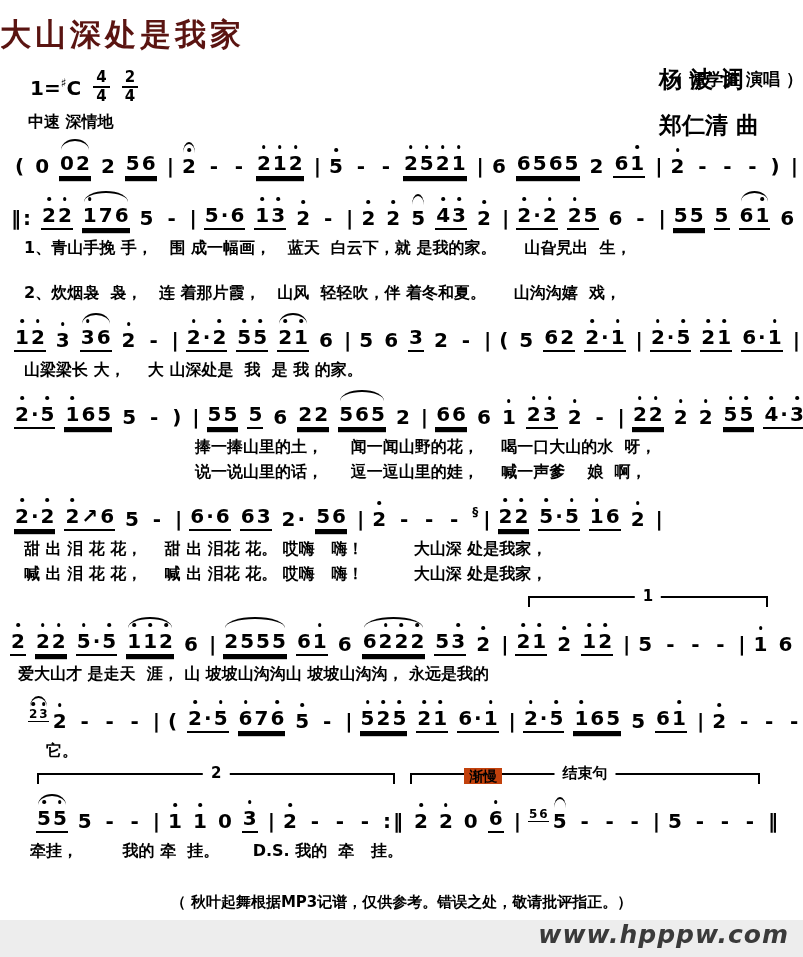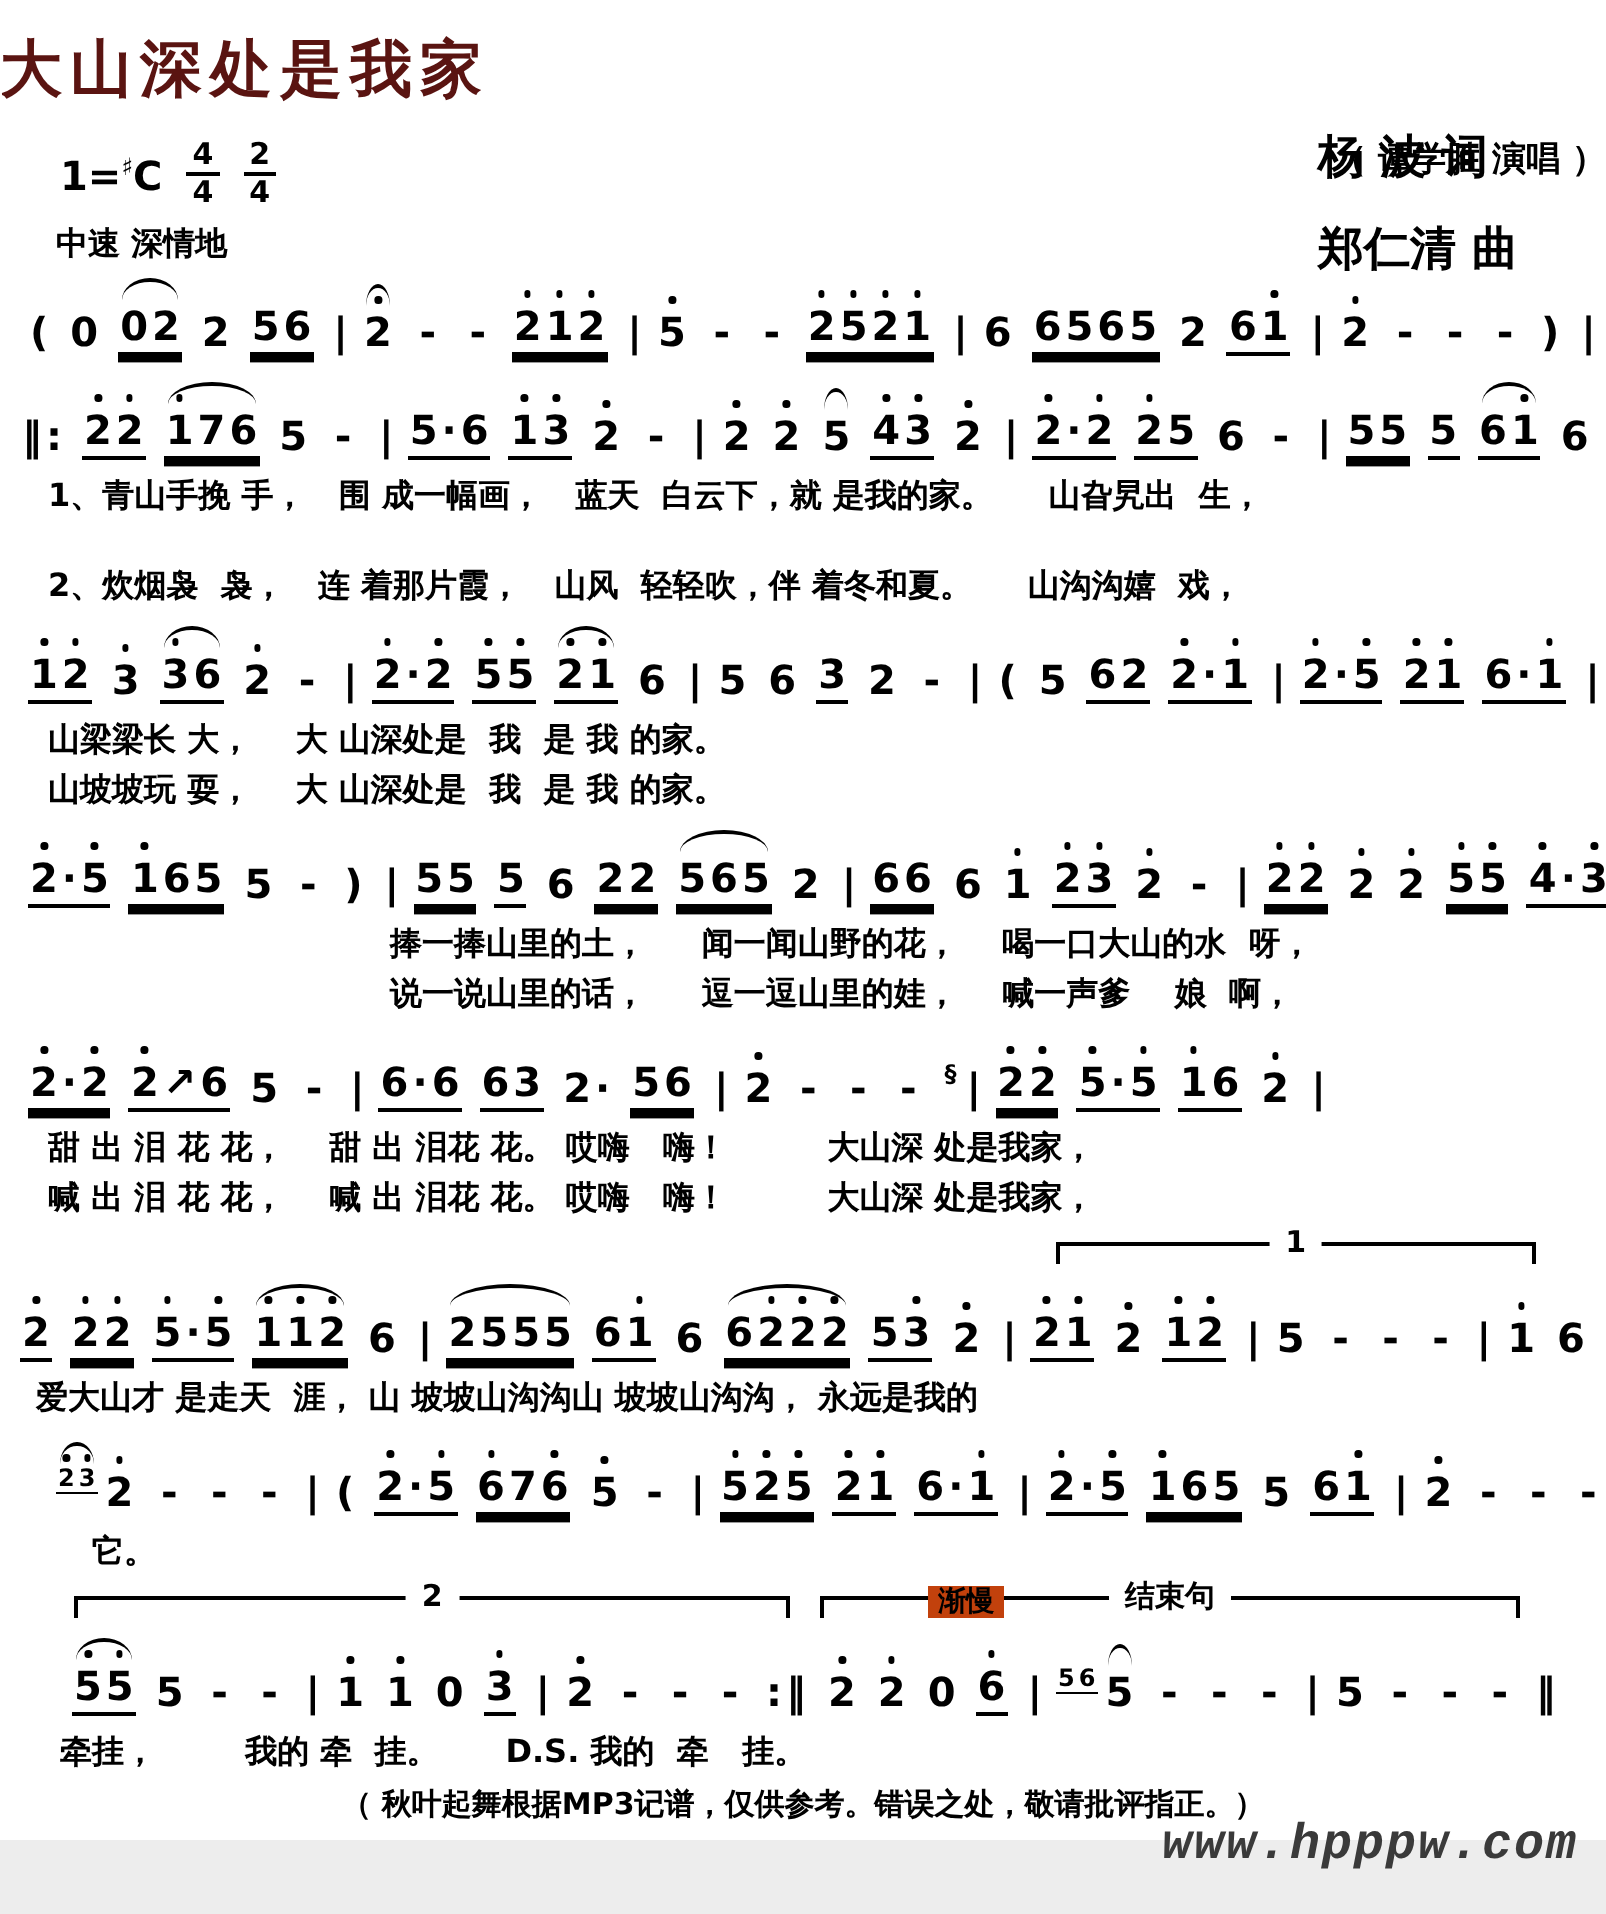--- a/index.html
+++ b/index.html
@@ -46,22 +46,22 @@
   .bracket-label{position:absolute;top:-10px;left:50%;transform:translateX(-50%);
                  background:#fff;padding:0 8px;font-weight:bold;font-size:15px;line-height:17px;}
   .bracket-sub{position:absolute;top:-7px;left:15%;background:#c2410c;padding:0 5px;
                font-weight:bold;font-size:14px;line-height:16px;}
   
   .lyric{font-size:16px;font-weight:600;white-space:pre;line-height:25px;}
   
   .footnote{position:absolute;left:0;right:0;top:893px;text-align:center;
             font-size:15px;font-weight:bold;}
   .band{position:absolute;left:0;right:0;bottom:0;height:37px;background:#ededed;}
-  .watermark{position:absolute;right:14px;bottom:20px;font-size:25px;font-style:italic;
-             font-weight:bold;color:#3a3a3a;letter-spacing:1px;font-family:Liberation Mono, monospace;}
+  .watermark{position:absolute;right:14px;bottom:8px;font-size:25px;font-style:italic;
+             font-weight:bold;color:#3a3a3a;letter-spacing:1px;}
 </style>
 </head>
 <body>
 
 <div class="sheet">
 
   <div class="title">大山深处是我家</div>
   <div class="subtitle">（ 谭学胜 演唱 ）</div>
 
   <div class="credits">
@@ -80,21 +80,20 @@
         <div class="notation" style="padding-left: 4px;"><span class="tok"><span class="ch">(</span></span><span class="tok"><span class="ch">0</span></span><span class="tok arc u2"><span class="ch">0</span><span class="ch">2</span></span><span class="tok"><span class="ch">2</span></span><span class="tok u2"><span class="ch">5</span><span class="ch">6</span></span><span class="tok bar">|</span><span class="tok arc"><span class="ch da">2</span></span><span class="tok dash">-</span><span class="tok dash">-</span><span class="tok u2"><span class="ch da">2</span><span class="ch da">1</span><span class="ch da">2</span></span><span class="tok bar">|</span><span class="tok"><span class="ch da">5</span></span><span class="tok dash">-</span><span class="tok dash">-</span><span class="tok u2"><span class="ch da">2</span><span class="ch da">5</span><span class="ch da">2</span><span class="ch da">1</span></span><span class="tok bar">|</span><span class="tok"><span class="ch">6</span></span><span class="tok u2"><span class="ch">6</span><span class="ch">5</span><span class="ch">6</span><span class="ch">5</span></span><span class="tok"><span class="ch">2</span></span><span class="tok u1"><span class="ch">6</span><span class="ch da">1</span></span><span class="tok bar">|</span><span class="tok"><span class="ch da">2</span></span><span class="tok dash">-</span><span class="tok dash">-</span><span class="tok dash">-</span><span class="tok"><span class="ch">)</span></span><span class="tok bar">|</span></div>
       </div>
       <div class="system">
         <div class="notation"><span class="tok"><span class="ch">‖</span><span class="ch">:</span></span><span class="tok u1"><span class="ch da">2</span><span class="ch da">2</span></span><span class="tok arc u2"><span class="ch da">1</span><span class="ch">7</span><span class="ch">6</span></span><span class="tok"><span class="ch">5</span></span><span class="tok dash">-</span><span class="tok bar">|</span><span class="tok u1"><span class="ch">5</span><span class="ch">·</span><span class="ch">6</span></span><span class="tok u1"><span class="ch da">1</span><span class="ch da">3</span></span><span class="tok"><span class="ch da">2</span></span><span class="tok dash">-</span><span class="tok bar">|</span><span class="tok"><span class="ch da">2</span></span><span class="tok"><span class="ch da">2</span></span><span class="tok arc"><span class="ch">5</span></span><span class="tok u1"><span class="ch da">4</span><span class="ch da">3</span></span><span class="tok"><span class="ch da">2</span></span><span class="tok bar">|</span><span class="tok u1"><span class="ch da">2</span><span class="ch">·</span><span class="ch da">2</span></span><span class="tok u1"><span class="ch da">2</span><span class="ch">5</span></span><span class="tok"><span class="ch">6</span></span><span class="tok dash">-</span><span class="tok bar">|</span><span class="tok u2"><span class="ch">5</span><span class="ch">5</span></span><span class="tok u1"><span class="ch">5</span></span><span class="tok arc u1"><span class="ch">6</span><span class="ch da">1</span></span><span class="tok"><span class="ch">6</span></span></div>
         <div class="lyric" style="padding-left: 14px;">1、青山手挽 手，   围 成一幅画，   蓝天  白云下，就 是我的家。     山旮旯出  生，</div>
         <div class="lyric" style="padding-left: 14px; margin-top: 20px;">2、炊烟袅  袅，   连 着那片霞，   山风  轻轻吹，伴 着冬和夏。     山沟沟嬉  戏，</div>
       </div>
       <div class="system">
         <div class="notation" style="padding-left: 4px;"><span class="tok u1"><span class="ch da">1</span><span class="ch da">2</span></span><span class="tok"><span class="ch da">3</span></span><span class="tok arc u1"><span class="ch da">3</span><span class="ch">6</span></span><span class="tok"><span class="ch da">2</span></span><span class="tok dash">-</span><span class="tok bar">|</span><span class="tok u1"><span class="ch da">2</span><span class="ch">·</span><span class="ch da">2</span></span><span class="tok u1"><span class="ch da">5</span><span class="ch da">5</span></span><span class="tok arc u1"><span class="ch da">2</span><span class="ch da">1</span></span><span class="tok"><span class="ch">6</span></span><span class="tok bar">|</span><span class="tok"><span class="ch">5</span></span><span class="tok"><span class="ch">6</span></span><span class="tok u1"><span class="ch">3</span></span><span class="tok"><span class="ch">2</span></span><span class="tok dash">-</span><span class="tok bar">|</span><span class="tok"><span class="ch">(</span></span><span class="tok"><span class="ch">5</span></span><span class="tok u1"><span class="ch">6</span><span class="ch">2</span></span><span class="tok u1"><span class="ch da">2</span><span class="ch">·</span><span class="ch da">1</span></span><span class="tok bar">|</span><span class="tok u1"><span class="ch da">2</span><span class="ch">·</span><span class="ch da">5</span></span><span class="tok u1"><span class="ch da">2</span><span class="ch da">1</span></span><span class="tok u1"><span class="ch">6</span><span class="ch">·</span><span class="ch da">1</span></span><span class="tok bar">|</span></div>
         <div class="lyric" style="padding-left: 14px;">山梁梁长 大，    大 山深处是  我  是 我 的家。</div>
-        <div class="lyric" style="padding-left: 14px;">山坡坡玩 耍，    大 山深处是  我  是 我 的家。</div>
       </div>
       <div class="system">
         <div class="notation" style="padding-left: 4px;"><span class="tok u1"><span class="ch da">2</span><span class="ch">·</span><span class="ch da">5</span></span><span class="tok u2"><span class="ch da">1</span><span class="ch">6</span><span class="ch">5</span></span><span class="tok"><span class="ch">5</span></span><span class="tok dash">-</span><span class="tok"><span class="ch">)</span></span><span class="tok bar">|</span><span class="tok u2"><span class="ch">5</span><span class="ch">5</span></span><span class="tok u1"><span class="ch">5</span></span><span class="tok"><span class="ch">6</span></span><span class="tok u2"><span class="ch">2</span><span class="ch">2</span></span><span class="tok arc u2"><span class="ch">5</span><span class="ch">6</span><span class="ch">5</span></span><span class="tok"><span class="ch">2</span></span><span class="tok bar">|</span><span class="tok u2"><span class="ch">6</span><span class="ch">6</span></span><span class="tok"><span class="ch">6</span></span><span class="tok"><span class="ch da">1</span></span><span class="tok u1"><span class="ch da">2</span><span class="ch da">3</span></span><span class="tok"><span class="ch da">2</span></span><span class="tok dash">-</span><span class="tok bar">|</span><span class="tok u2"><span class="ch da">2</span><span class="ch da">2</span></span><span class="tok"><span class="ch da">2</span></span><span class="tok"><span class="ch da">2</span></span><span class="tok u2"><span class="ch da">5</span><span class="ch da">5</span></span><span class="tok u1"><span class="ch da">4</span><span class="ch">·</span><span class="ch da">3</span></span></div>
         <div class="lyric" style="padding-left: 185px;">捧一捧山里的土，     闻一闻山野的花，    喝一口大山的水  呀，</div>
         <div class="lyric" style="padding-left: 185px;">说一说山里的话，     逗一逗山里的娃，    喊一声爹    娘  啊，</div>
       </div>
       <div class="system">
         <div class="notation" style="padding-left: 4px;"><span class="tok u2"><span class="ch da">2</span><span class="ch">·</span><span class="ch da">2</span></span><span class="tok u1"><span class="ch da">2</span><span class="ch">↗</span><span class="ch">6</span></span><span class="tok"><span class="ch">5</span></span><span class="tok dash">-</span><span class="tok bar">|</span><span class="tok u1"><span class="ch">6</span><span class="ch">·</span><span class="ch">6</span></span><span class="tok u1"><span class="ch">6</span><span class="ch">3</span></span><span class="tok"><span class="ch">2</span><span class="ch">·</span></span><span class="tok u2"><span class="ch">5</span><span class="ch">6</span></span><span class="tok bar">|</span><span class="tok"><span class="ch da">2</span></span><span class="tok dash">-</span><span class="tok dash">-</span><span class="tok dash">-</span><span class="tok grace"><span class="ch">§</span></span><span class="tok bar">|</span><span class="tok u2"><span class="ch da">2</span><span class="ch da">2</span></span><span class="tok u1"><span class="ch da">5</span><span class="ch">·</span><span class="ch da">5</span></span><span class="tok u1"><span class="ch da">1</span><span class="ch">6</span></span><span class="tok"><span class="ch da">2</span></span><span class="tok bar">|</span></div>
         <div class="lyric" style="padding-left: 14px;">甜 出 泪 花 花，    甜 出 泪花 花。 哎嗨   嗨！         大山深 处是我家，</div>
         <div class="lyric" style="padding-left: 14px;">喊 出 泪 花 花，    喊 出 泪花 花。 哎嗨   嗨！         大山深 处是我家，</div>

